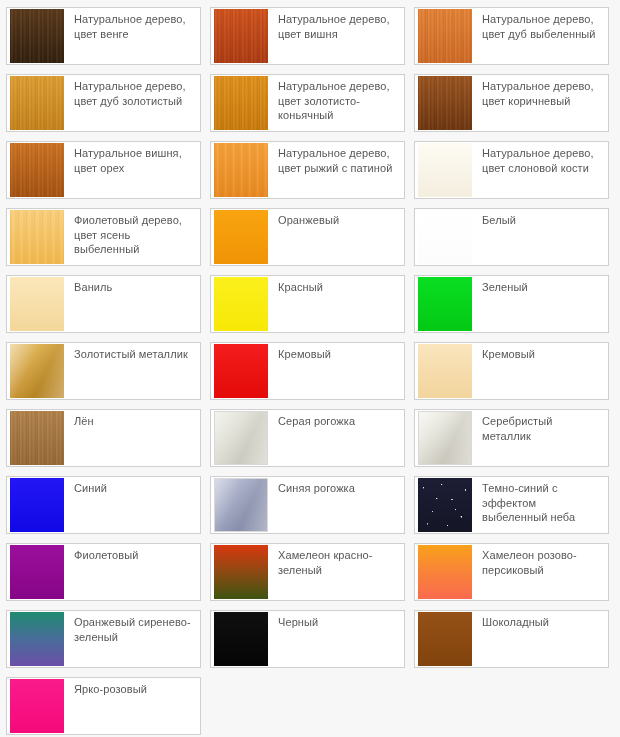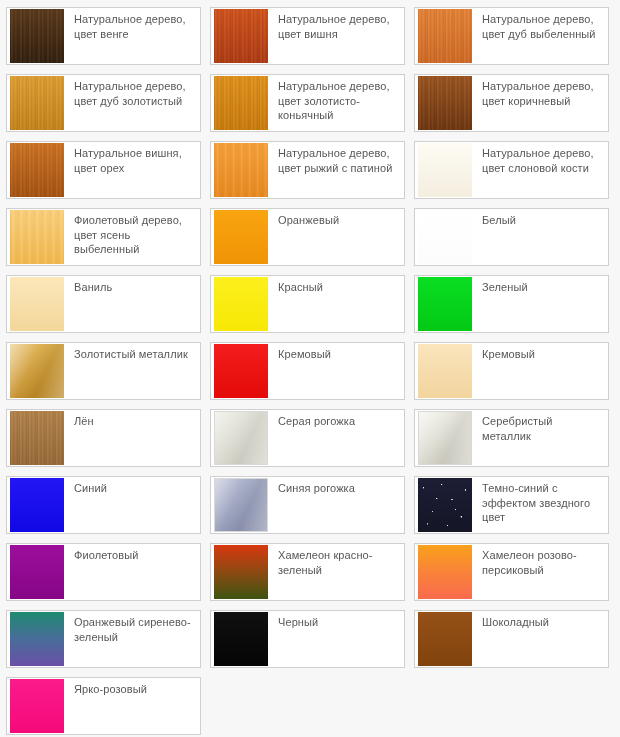--- a/index.html
+++ b/index.html
@@ -209,21 +209,21 @@
     <div class="cell">
       <div class="swatch" style="background: linear-gradient(rgb(35, 22, 245), rgb(17, 8, 230));"></div>
       <div class="label">Синий</div>
     </div>
     <div class="cell">
       <div class="swatch bordered sheen" style="background: linear-gradient(160deg, rgb(174, 180, 205), rgb(137, 144, 174));"></div>
       <div class="label">Синяя рогожка</div>
     </div>
     <div class="cell">
       <div class="swatch stars" style="background: linear-gradient(rgb(29, 30, 53), rgb(20, 21, 37));"></div>
-      <div class="label">Темно-синий с эффектом звездного цвет</div>
+      <div class="label">Темно-синий с эффектом выбеленный неба</div>
     </div>
     <div class="cell">
       <div class="swatch" style="background: linear-gradient(rgb(156, 15, 156), rgb(134, 5, 134));"></div>
       <div class="label">Фиолетовый</div>
     </div>
     <div class="cell">
       <div class="swatch" style="background: linear-gradient(rgb(216, 56, 15) 0%, rgb(138, 74, 18) 52%, rgb(61, 84, 16) 100%);"></div>
       <div class="label">Хамелеон красно-зеленый</div>
     </div>
     <div class="cell">

